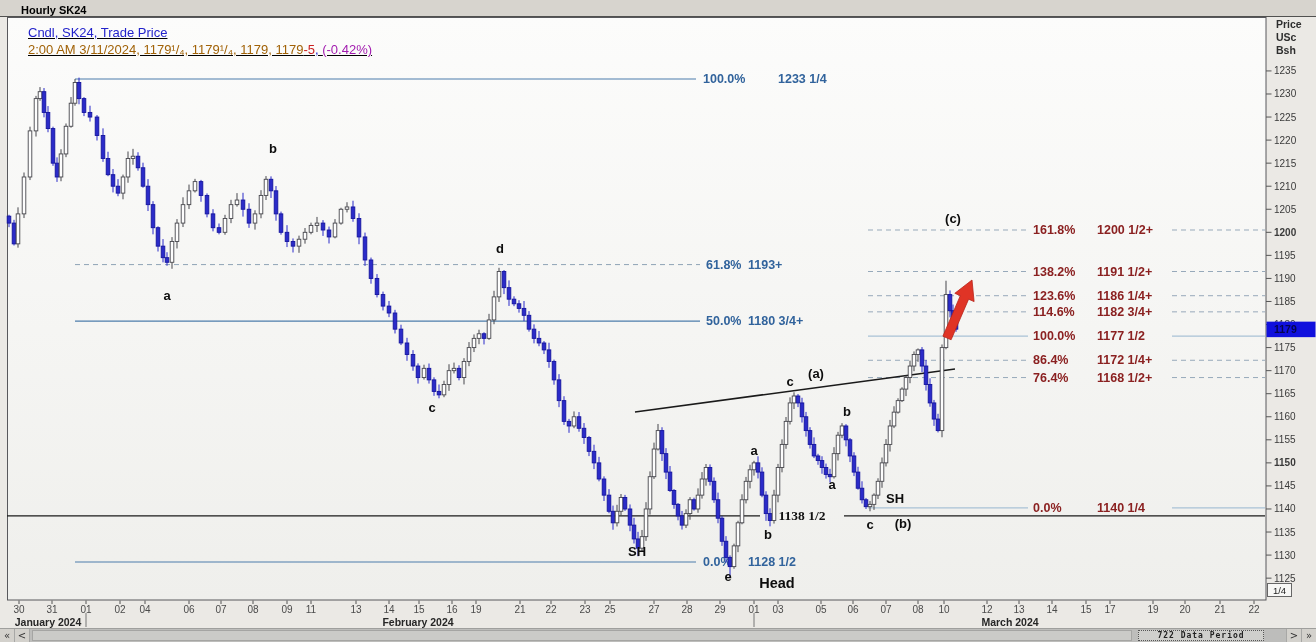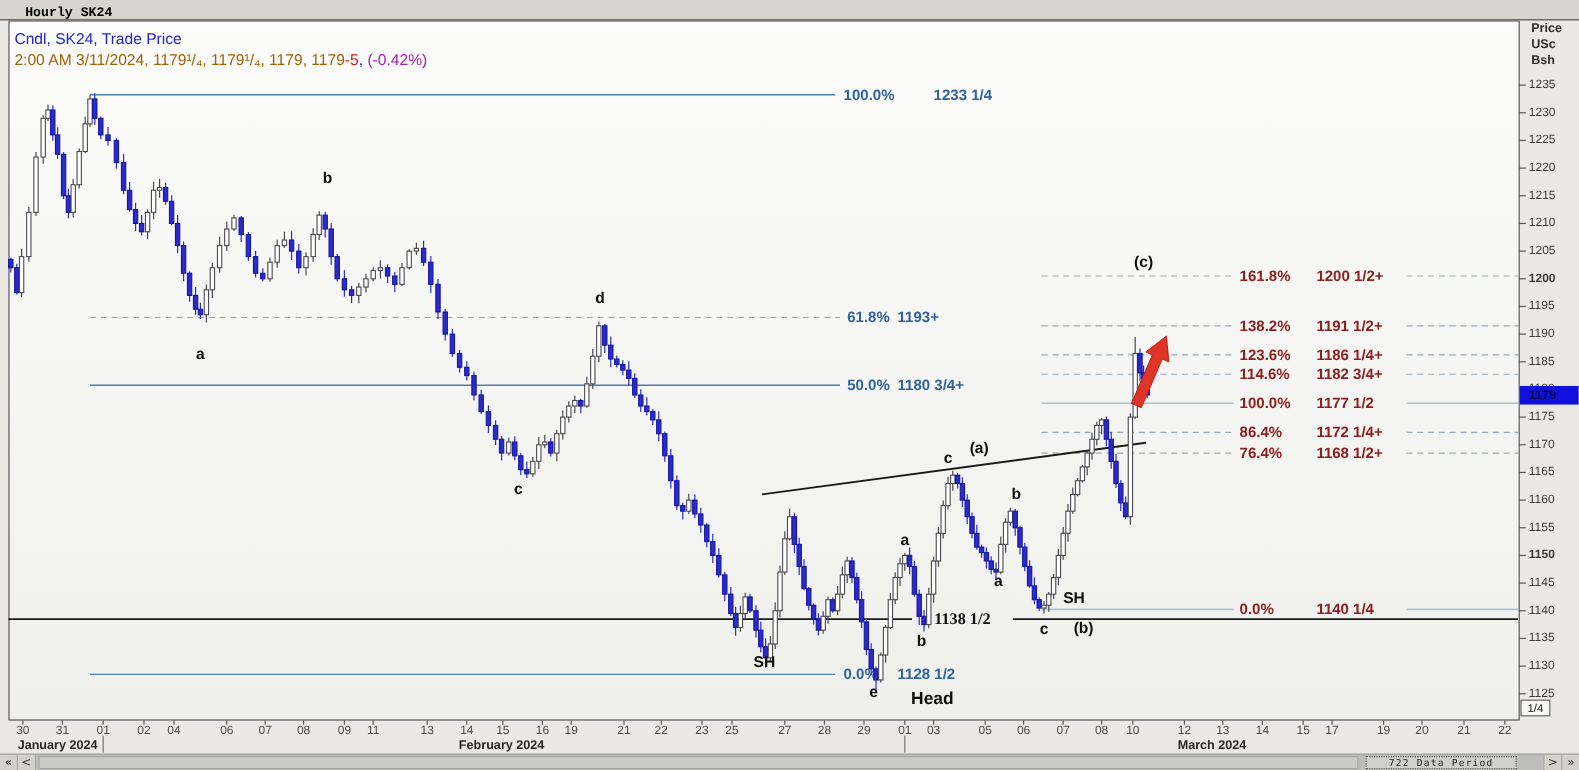--- a/index.html
+++ b/index.html
@@ -1,31 +1,31 @@
 <!DOCTYPE html>
 <html><head>
 <meta charset="utf-8">
 <style>
   html,body{margin:0;padding:0;background:#888;}
   .screen{position:relative;width:1316px;height:642px;background:#ebe9e5;
     font-family:"Liberation Sans",sans-serif;overflow:hidden;}
   .titlebar{position:absolute;left:0;top:0;width:100%;height:17px;background:#d7d4ce;
     border-bottom:1px solid #515150;box-sizing:border-box;z-index:3;}
   .titlebar span{display:inline-block;padding-left:21px;font-size:11px;font-weight:bold;
-    color:#000;line-height:16px;font-family:Liberation Mono, monospace;}
-  .legend{position:absolute;left:12px;top:24px;z-index:3;font-size:13px;line-height:17px;}
+    color:#000;line-height:16px;}
+  .legend{position:absolute;left:28px;top:24px;z-index:3;font-size:13px;line-height:17px;text-decoration:underline;}
   .legend .l1{color:#2323cb;}
   svg#chart{position:absolute;left:0;top:0;z-index:1;pointer-events:none;}
   .scrollbar{position:absolute;left:0;bottom:0;width:100%;height:14px;background:#bfbfbd;
     border-top:1px solid #9f9f9d;box-sizing:border-box;display:flex;z-index:3;}
   .sb-btn{width:15px;height:13px;background:#d3d1cc;border:none;border-right:1px solid #a8a8a6;
     font-size:10px;line-height:12px;color:#333;padding:0;text-align:center;cursor:pointer;
     font-family:"DejaVu Sans",sans-serif;}
   .sb-btn.rt{border-right:none;border-left:1px solid #a8a8a6;}
-  .sb-track{flex:1;position:relative;background:#bdbdbb;}
+  .sb-track{flex:1;position:relative;background:#bdbdbb;font-weight:bold;}
   .sb-thumb{position:absolute;left:2px;top:1px;height:11px;width:1100px;background:#cbcbc8;
     border:1px solid #a5a5a3;box-sizing:border-box;}
   .sb-period{position:absolute;right:22px;top:1px;width:124px;height:9px;border:1px dotted #555;
     background:#cfcfcc;font-family:"DejaVu Sans Mono",monospace;font-size:8px;line-height:9px;
     text-align:center;color:#222;letter-spacing:1px;}
 </style>
 </head>
 <body>
 
 <div class="screen">

